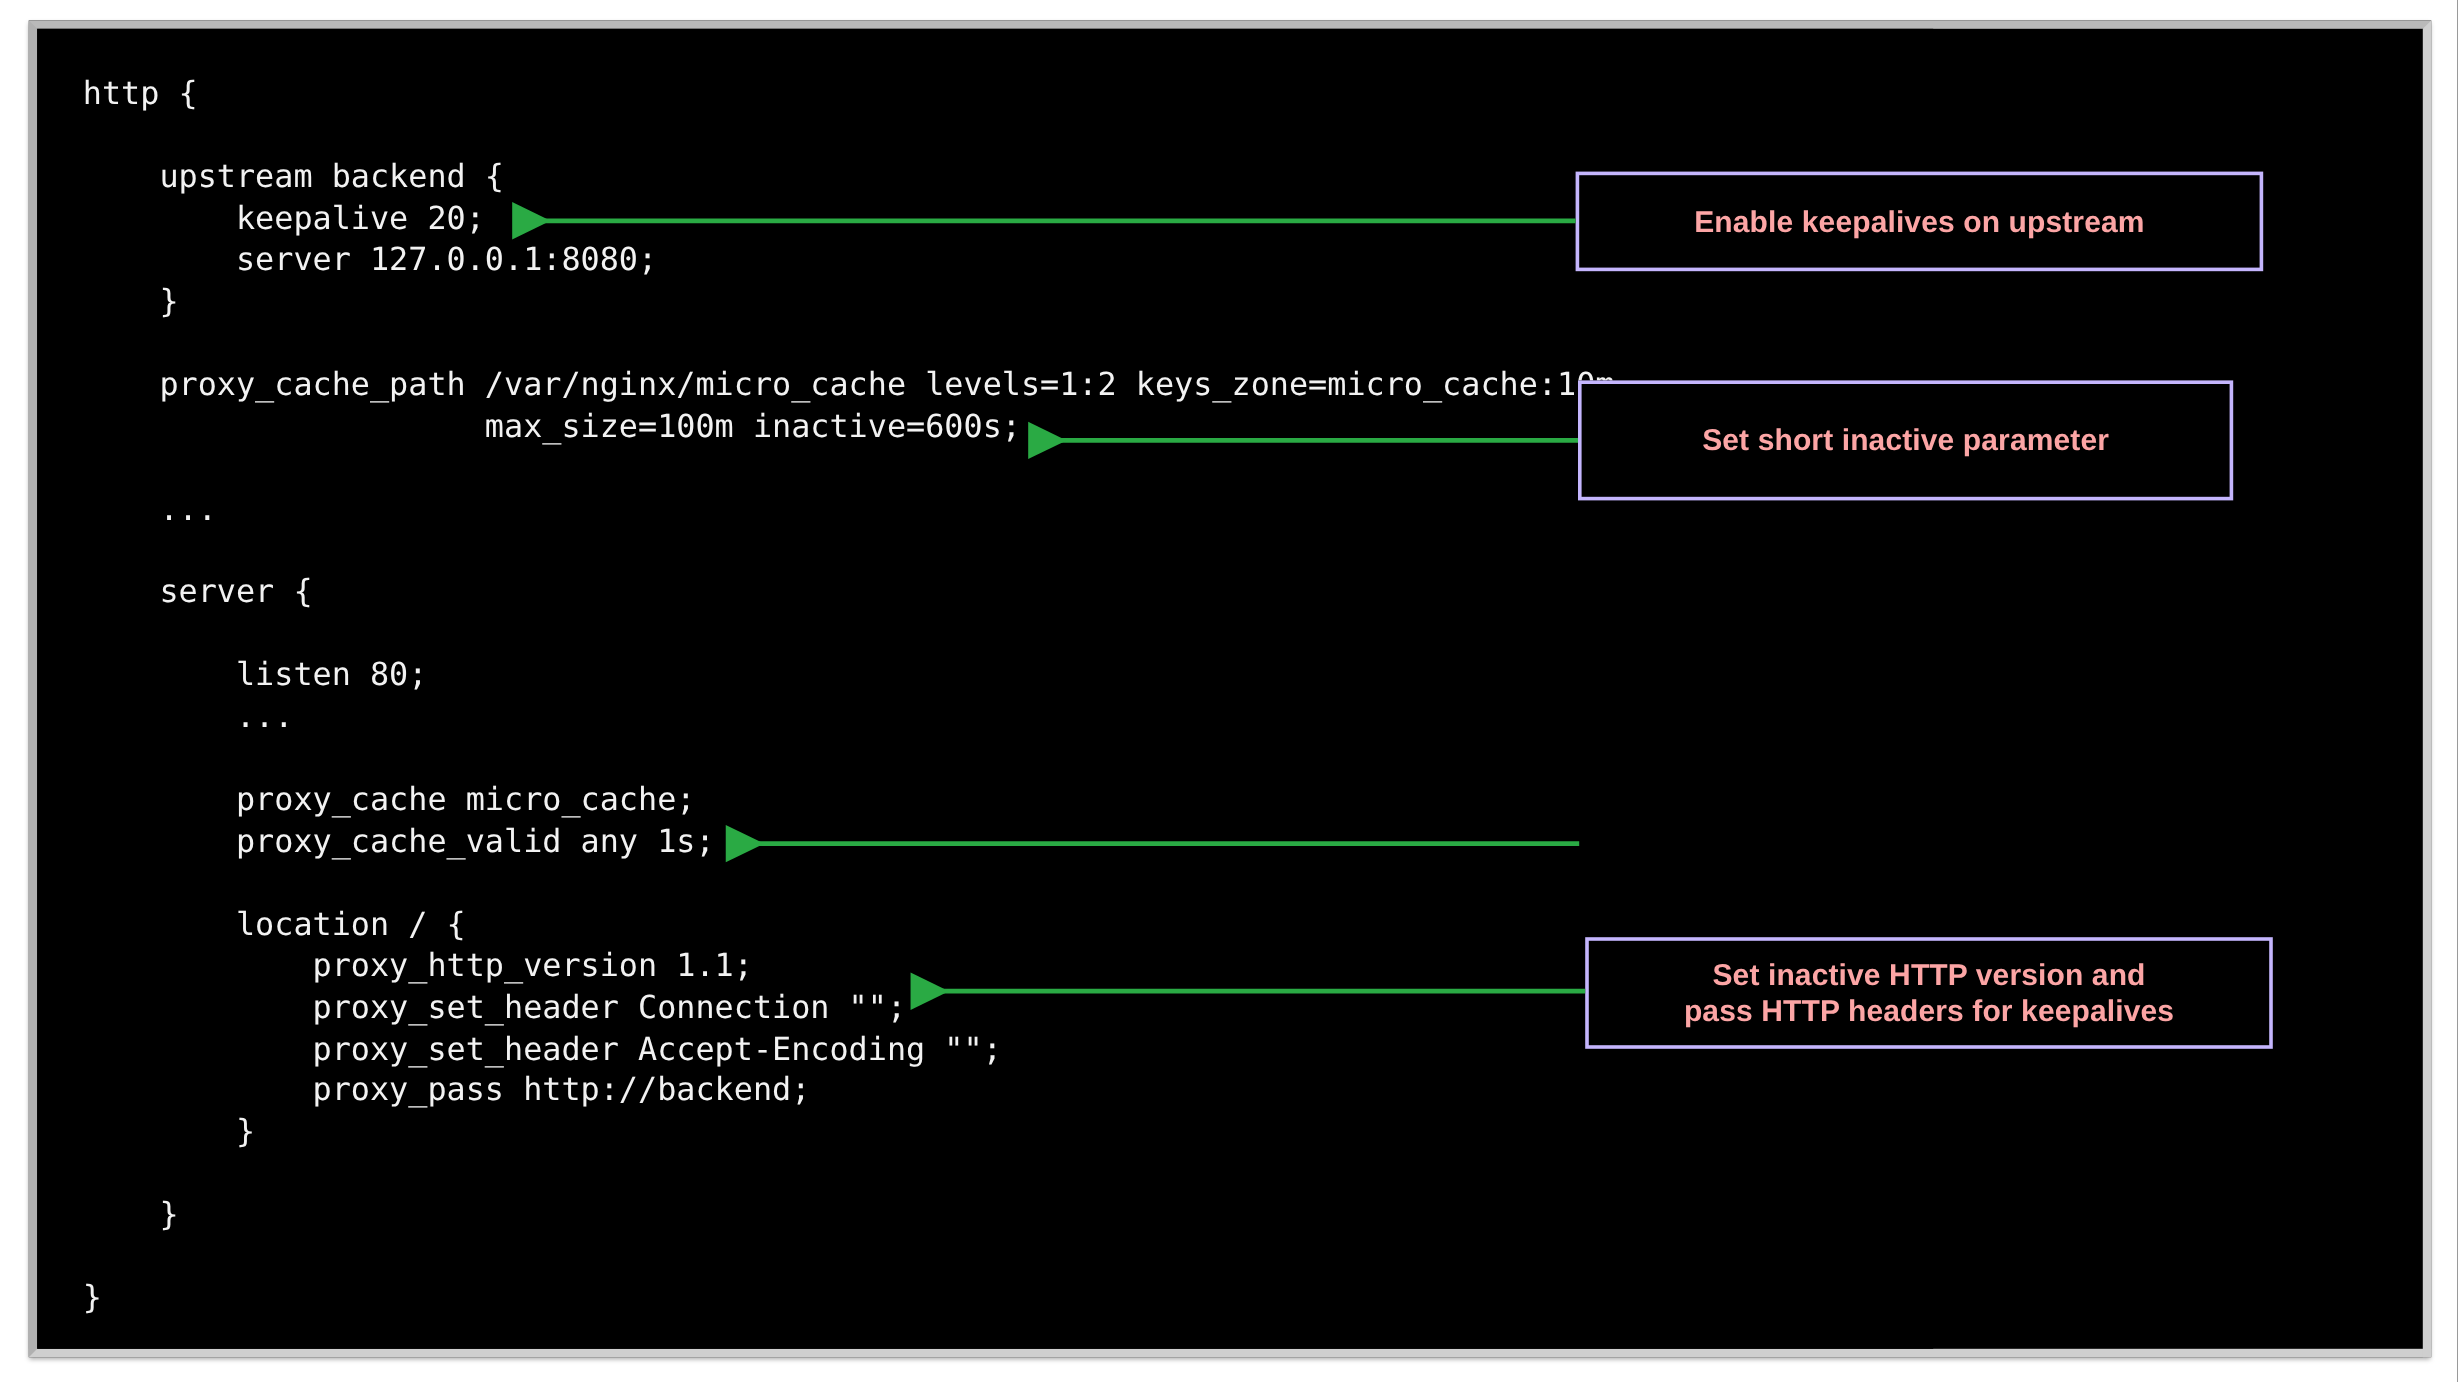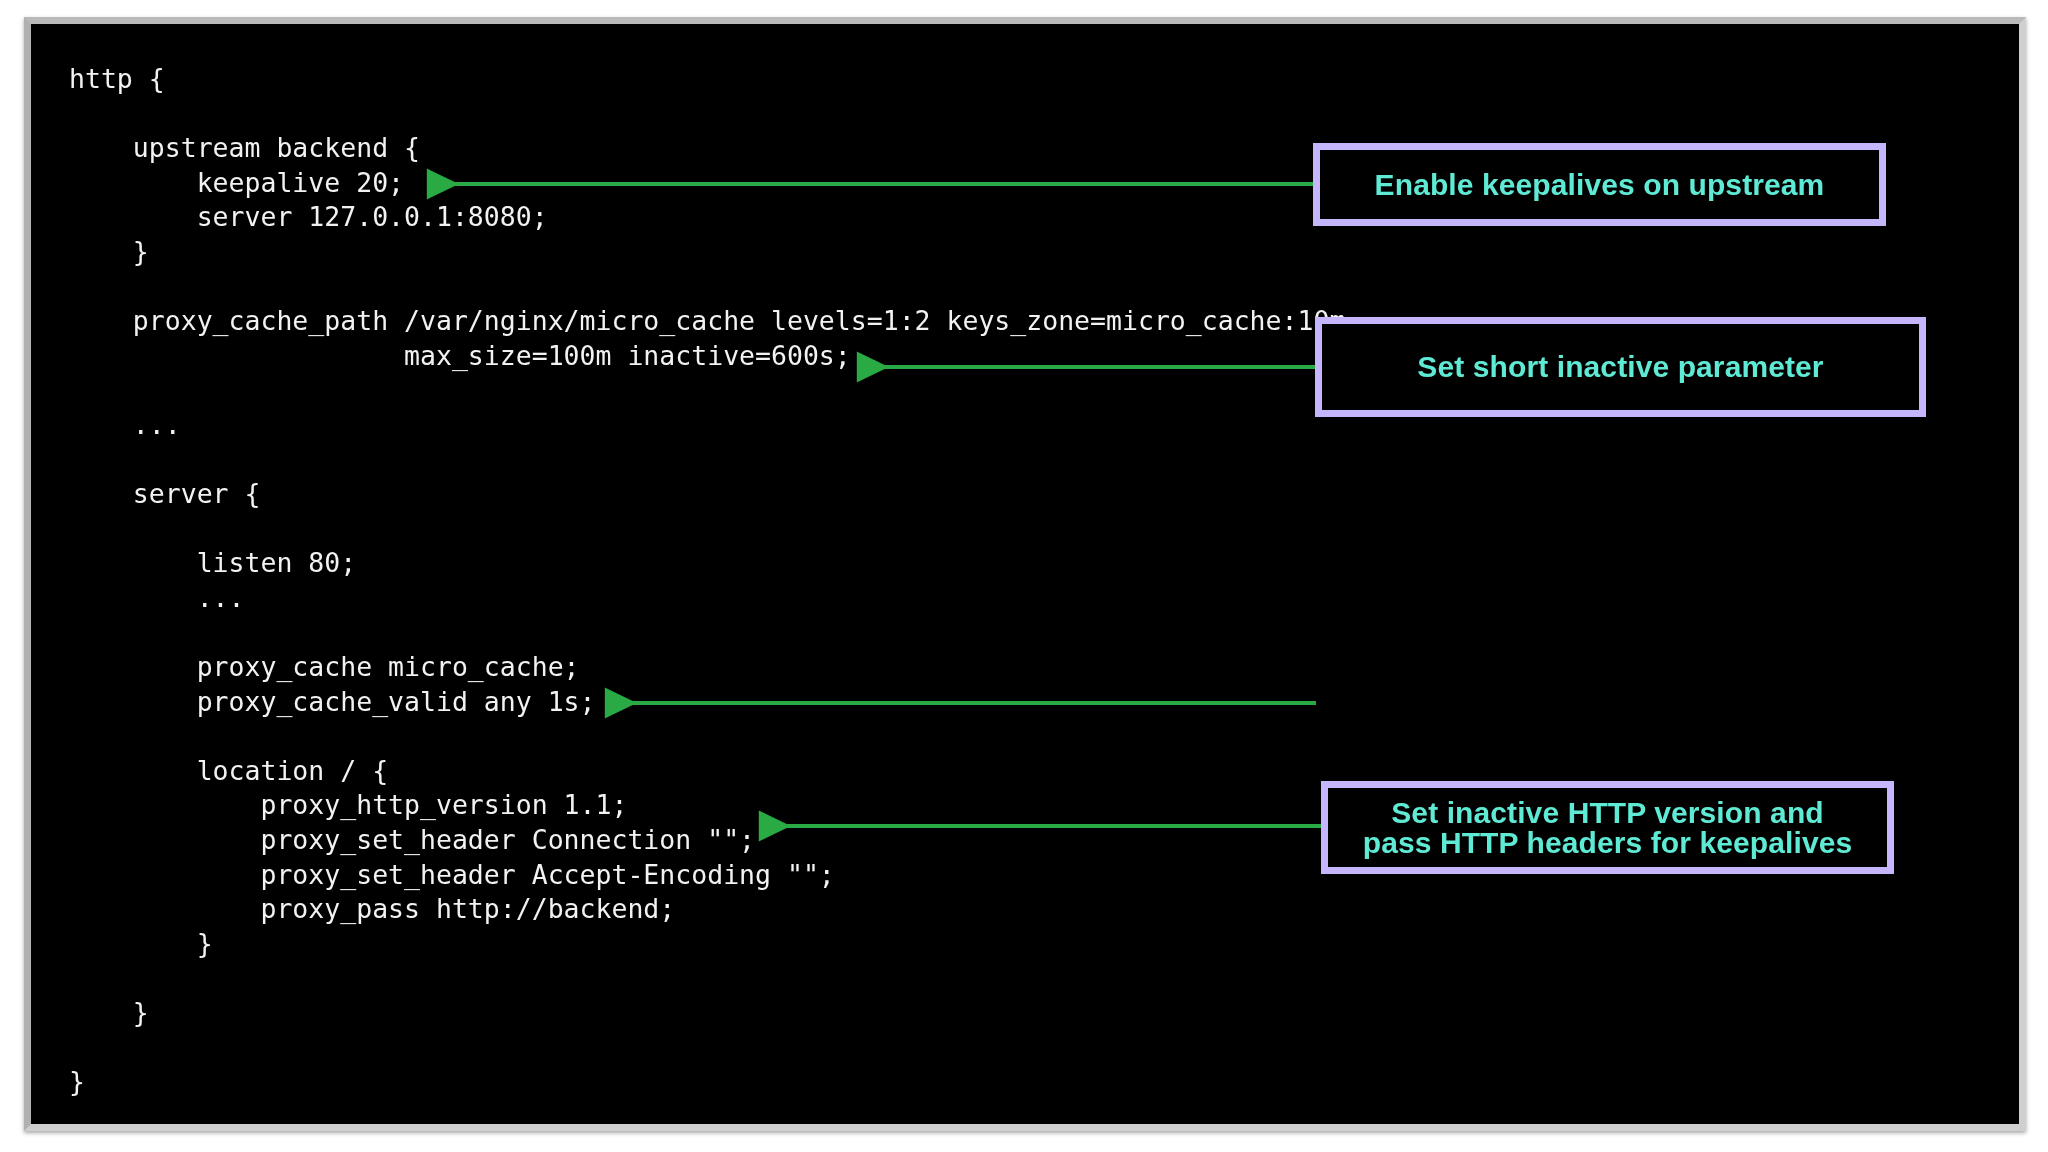--- a/index.html
+++ b/index.html
@@ -44,30 +44,30 @@
     line-height:34.6px;
     letter-spacing:0px;
     white-space:pre;
     font-weight:400;
   }
 
   
   .callout{
     position:absolute;
     box-sizing:border-box;
-    border:7px solid #c4b5fd;
+    border:3px solid #c4b5fd;
     background:#000000;
     display:flex;
     align-items:center;
     justify-content:center;
     text-align:center;
-    color:#5eead4;
+    color:#fca5a5;
     font-family:"Liberation Sans",sans-serif;
     font-weight:bold;
-    font-size:30px;
+    font-size:25px;
     line-height:30px;
     letter-spacing:0.1px;
     padding:0 10px;
   }
   .callout span{display:block;}
 
   
   #arrows{position:absolute;left:0;top:0;width:2048px;height:1152px;pointer-events:none;}
 </style>
 </head>
@@ -107,21 +107,21 @@
 
     }
 
 }</pre>
   </div>
 
   <div class="callout" style="left:1313px;top:143px;width:573px;height:83px;">
     <span>Enable keepalives on upstream</span>
   </div>
 
-  <div class="callout" style="left:1315px;top:317px;width:611px;height:100px;">
+  <div class="callout" style="left:1315px;top:317px;width:546px;height:100px;">
     <span>Set short inactive parameter</span>
   </div>
 
 
   <div class="callout" style="left:1321px;top:781px;width:573px;height:93px;flex-direction:column;">
     <span>Set inactive HTTP version and</span>
     <span>pass HTTP headers for keepalives</span>
   </div>
 
   <svg id="arrows" viewBox="0 0 2048 1152">

